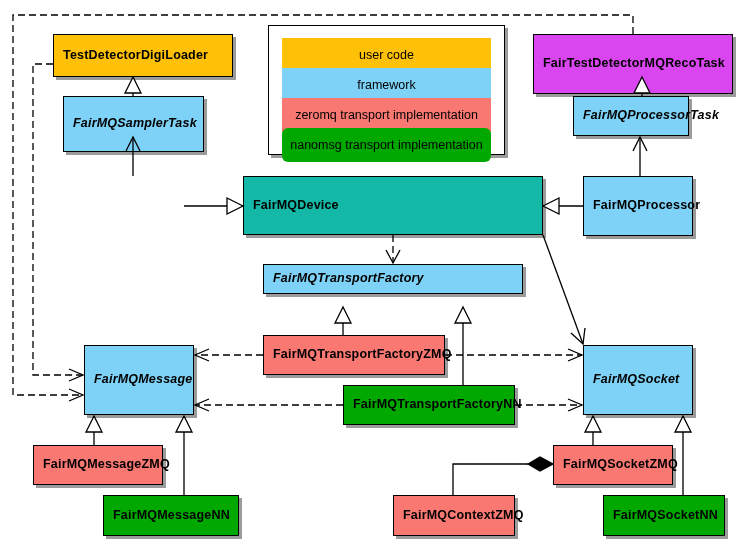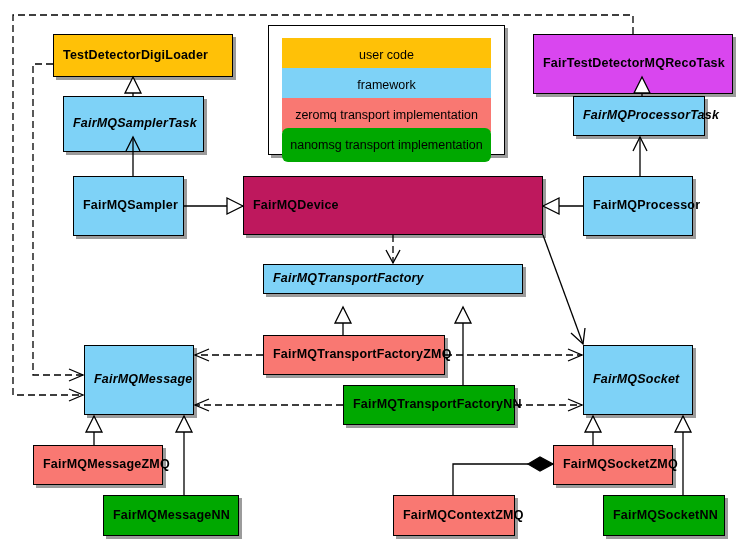--- a/index.html
+++ b/index.html
@@ -36,27 +36,24 @@
 
   <div class="node" style="left: 53px; top: 34px; width: 180px; height: 43px; background: rgb(255, 193, 7);">
     <span>TestDetectorDigiLoader</span>
   </div>
   <div class="node" style="left: 533px; top: 34px; width: 200px; height: 60px; background: #d946ef;">
     <span>FairTestDetectorMQRecoTask</span>
   </div>
   <div class="node abstract" style="left: 63px; top: 96px; width: 141px; height: 56px; background: rgb(126, 210, 247);">
     <span>FairMQSamplerTask</span>
   </div>
-  <div class="node abstract" style="left: 573px; top: 96px; width: 132px; height: 40px; background: rgb(126, 210, 247);">
+  <div class="node abstract" style="left: 573px; top: 96px; width: 116px; height: 40px; background: rgb(126, 210, 247);">
     <span>FairMQProcessorTask</span>
   </div>
-  <div class="node" style="left: 73px; top: 176px; width: 111px; height: 60px; background: rgb(126, 210, 247);">
-    <span>FairMQSampler</span>
-  </div>
-  <div class="node" style="left: 243px; top: 176px; width: 300px; height: 59px; background: #be185d;">
+  <div class="node" style="left: 243px; top: 176px; width: 300px; height: 59px; background: #14b8a6;">
     <span>FairMQDevice</span>
   </div>
   <div class="node" style="left: 583px; top: 176px; width: 110px; height: 60px; background: rgb(126, 210, 247);">
     <span>FairMQProcessor</span>
   </div>
   <div class="node abstract" style="left: 263px; top: 264px; width: 260px; height: 30px; background: rgb(126, 210, 247);">
     <span>FairMQTransportFactory</span>
   </div>
   <div class="node" style="left: 263px; top: 335px; width: 182px; height: 40px; background: rgb(249, 120, 114);">
     <span>FairMQTransportFactoryZMQ</span>

